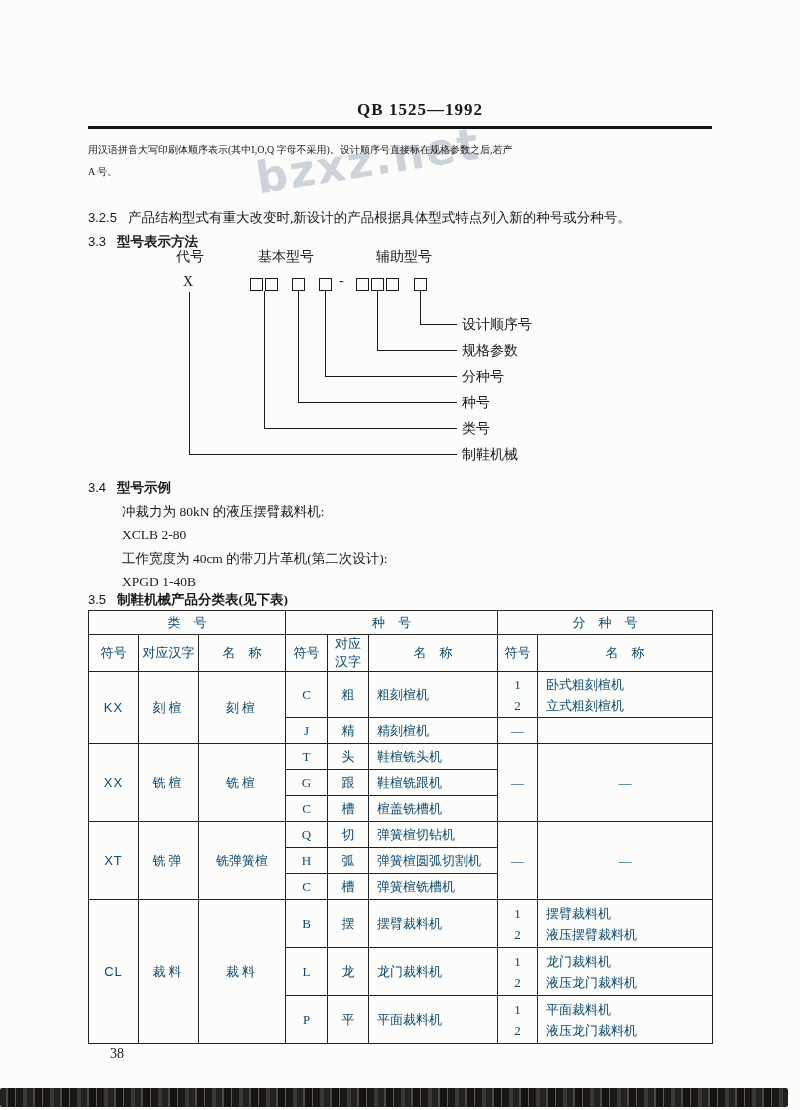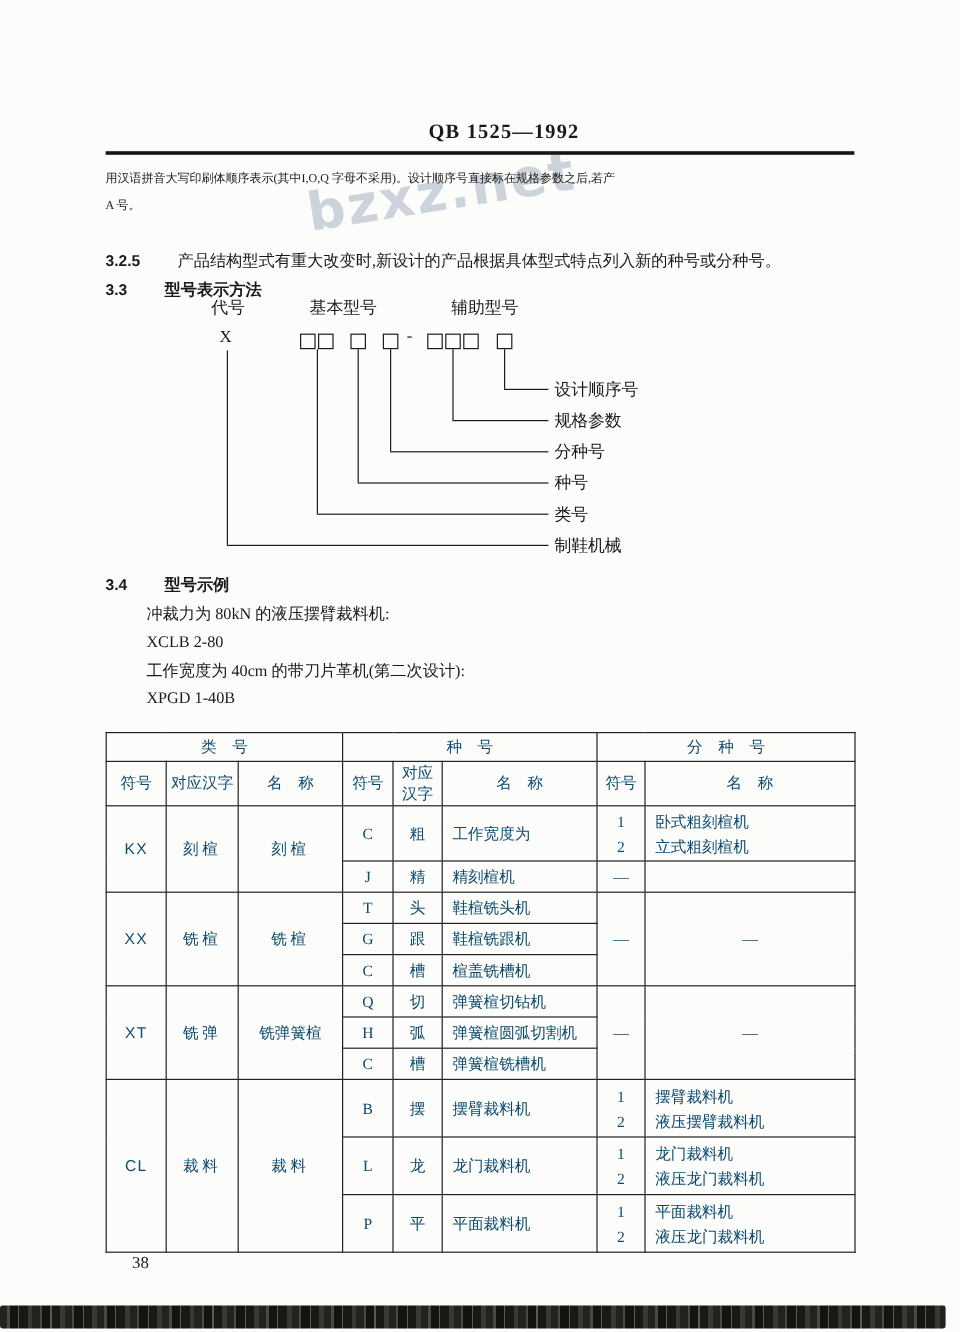--- a/index.html
+++ b/index.html
@@ -10,21 +10,21 @@
   .doc-header{position:absolute;top:100px;left:20px;width:800px;text-align:center;
               font-size:17px;font-weight:bold;letter-spacing:1px}
   .head-rule{position:absolute;left:88px;top:126px;width:624px;height:3px;background:#161616}
   
   .watermark{position:absolute;left:255px;top:135px;font-family:"DejaVu Sans",sans-serif;
              font-size:44px;font-weight:bold;color:rgba(125,145,165,0.38);
              transform:rotate(-9deg);letter-spacing:2px;pointer-events:none}
   
   .para{position:absolute;left:88px;width:630px;font-size:10px;line-height:22px}
   .clause{position:absolute;left:88px;width:630px;font-size:13.5px;line-height:22px}
-  .clause .num{font-weight:bold;margin-right:31px;font-family:"Liberation Sans",sans-serif;font-size:13px}
+  .clause .num{font-weight:normal;margin-right:11px;font-family:"Liberation Sans",sans-serif;font-size:13px}
   .clause .bold{font-weight:bold}
   .ex-line{position:absolute;left:122px;font-size:13.5px;line-height:22px}
   
   .diagram{position:absolute;left:0;top:246px;width:800px;height:222px;font-size:14px}
   .dg-label{position:absolute;white-space:nowrap}
   .dg-box{position:absolute;width:13px;height:13px;border:1.5px solid #1c1c1c;background:transparent}
   .dg-vline{position:absolute;width:1px;background:#1c1c1c}
   .dg-hline{position:absolute;height:1px;background:#1c1c1c}
   .dg-callout{position:absolute;left:462px;white-space:nowrap}
   
@@ -106,20 +106,23 @@
   </div>
 
   <div class="clause" style="top:477px">
     <span class="num">3.4</span><span class="bold">型号示例</span>
   </div>
   <div class="ex-line" style="top:501px">冲裁力为 80kN 的液压摆臂裁料机:</div>
   <div class="ex-line" style="top:524px">XCLB 2-80</div>
   <div class="ex-line" style="top:548px">工作宽度为 40cm 的带刀片革机(第二次设计):</div>
   <div class="ex-line" style="top:571px">XPGD 1-40B</div>
 
+  <div class="clause" style="top:589px">
+    <span class="num">3.5</span><span class="bold">制鞋机械产品分类表(见下表)</span>
+  </div>
 
   <table class="cls-table">
     <colgroup>
       <col style="width:50px">
         <col style="width:60px">
         <col style="width:87px">
       <col style="width:42px">
         <col style="width:41px">
         <col style="width:129px">
       <col style="width:40px">
@@ -143,21 +146,21 @@
       </tr>
     </thead>
     <tbody>
 
       <tr class="r-m">
         <td rowspan="2" class="cls-sym">KX</td>
         <td rowspan="2" class="hz-wide">刻楦</td>
         <td rowspan="2" class="hz-wide">刻楦</td>
         <td>C</td>
         <td>粗</td>
-        <td class="lname">工作宽度为</td>
+        <td class="lname">粗刻楦机</td>
         <td class="two-line">
           <div>1</div>
           <div>2</div>
         </td>
         <td class="lname two-line">
           <div>卧式粗刻楦机</div>
           <div>立式粗刻楦机</div>
         </td>
       </tr>
       <tr class="r-s">

